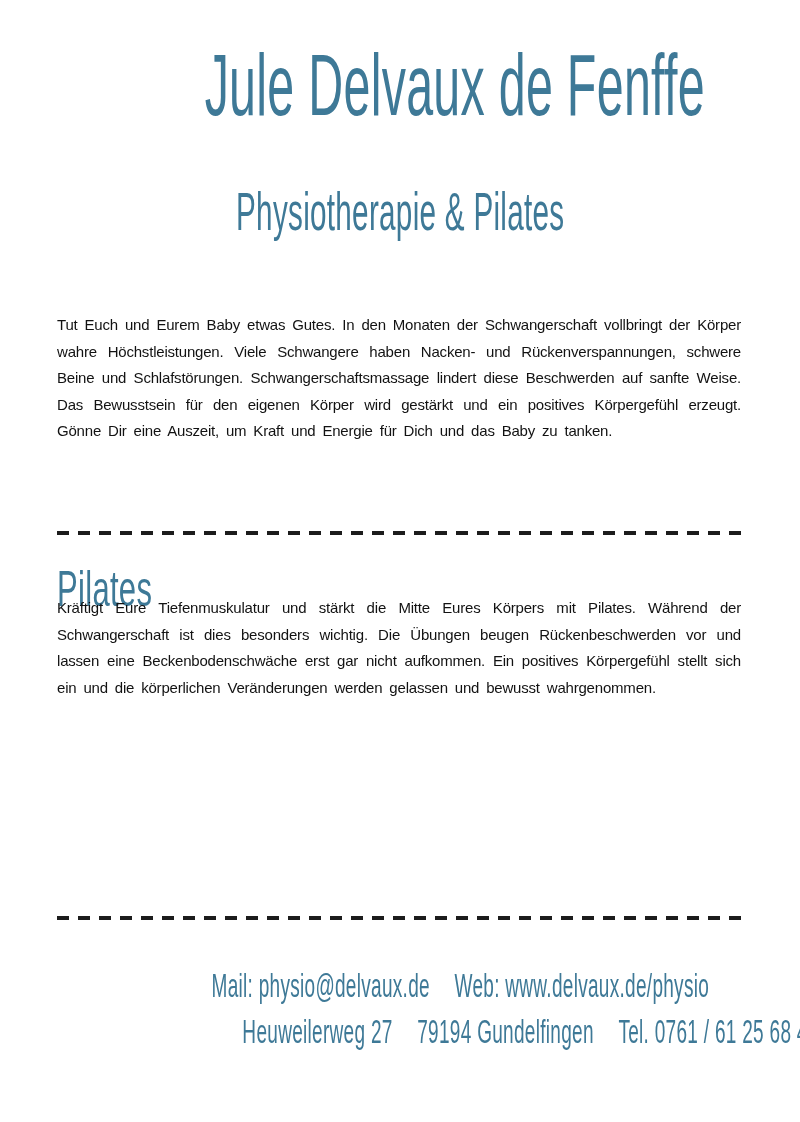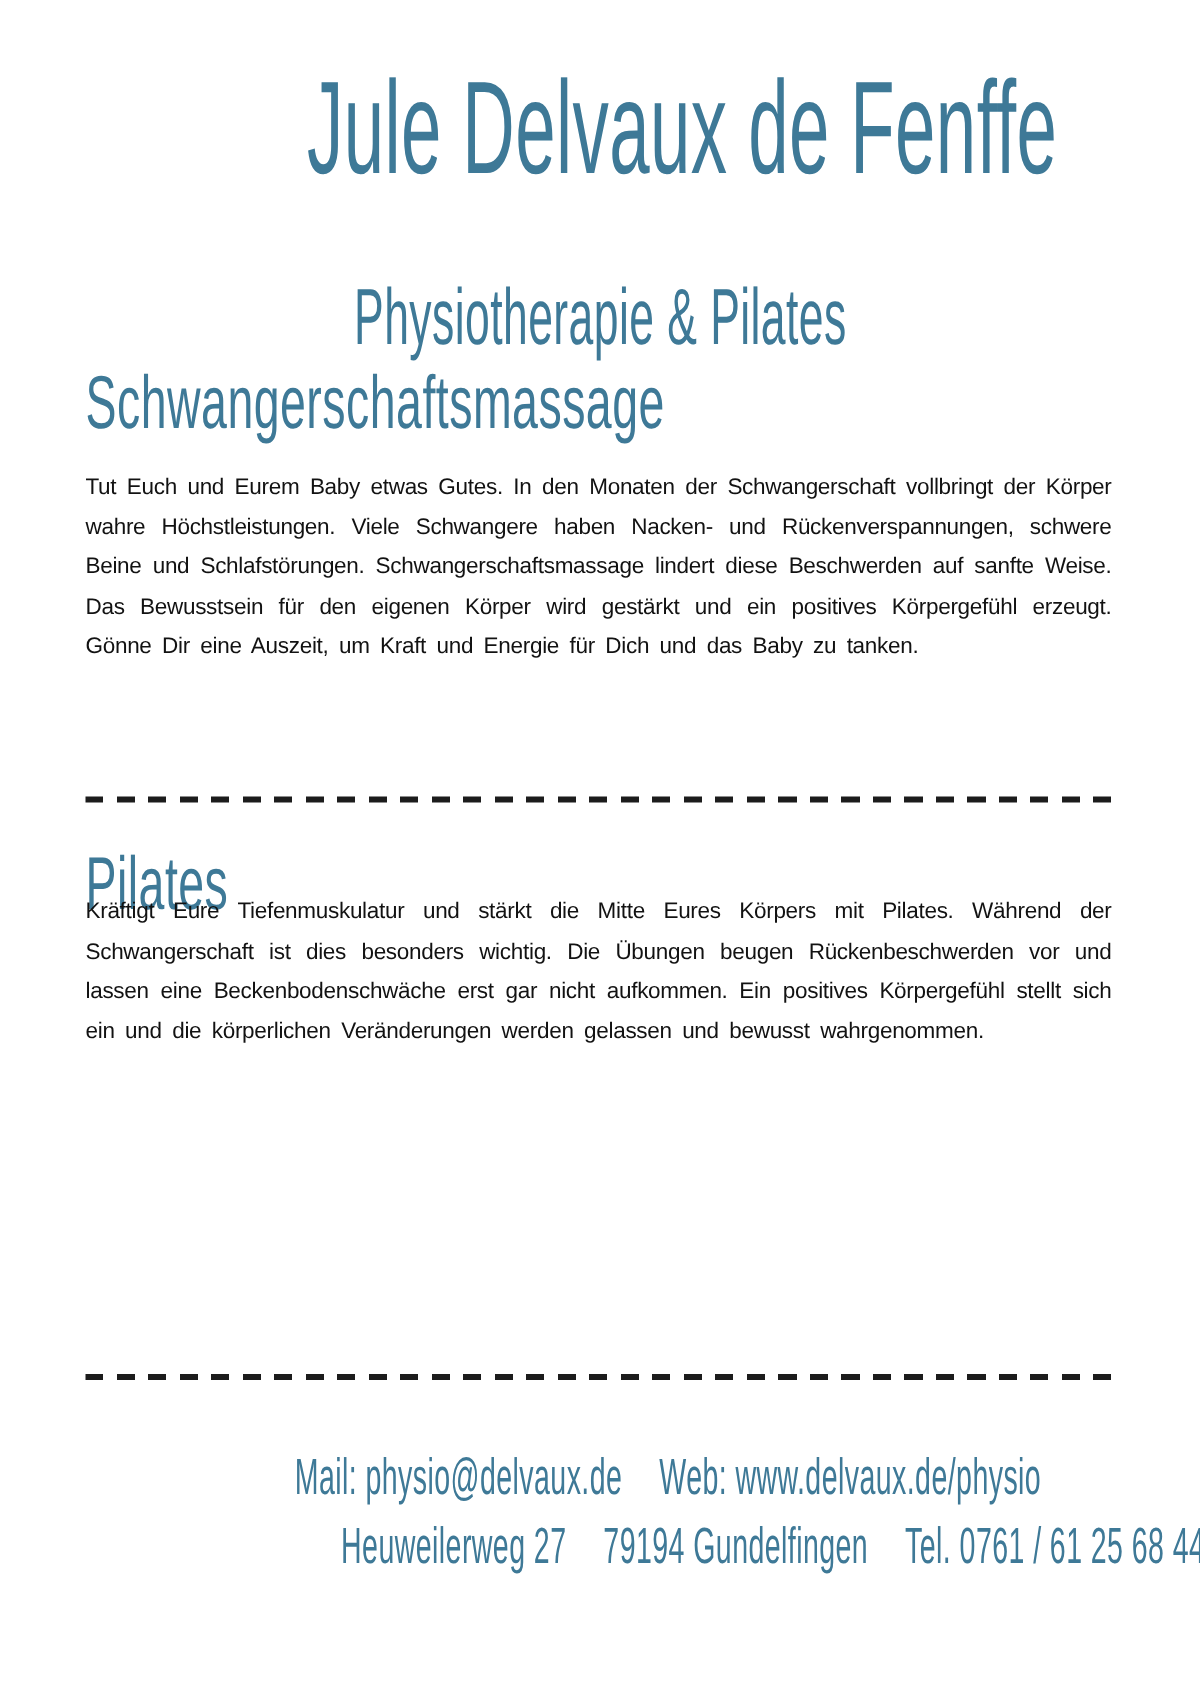--- a/index.html
+++ b/index.html
@@ -69,21 +69,21 @@
     position: absolute;
     left: 57px;
     width: 684px;
     height: 4px;
     background: repeating-linear-gradient(90deg,
       #1c1c1c 0px, #1c1c1c 12px,
       transparent 12px, transparent 21px);
   }
   .footer-row {
     position: absolute;
-    left: 1px;
+    left: 16px;
     width: 749px;
     text-align: right;
     line-height: 1;
     white-space: nowrap;
   }
   .footer-inner {
     display: inline-block;
     color: #3e7997;
     font-size: 34px;
     letter-spacing: 0.5px;
@@ -99,23 +99,20 @@
 
 <div class="page">
 
   <div class="center-row" style="top: 41px;">
     <span class="script brand-title">Jule Delvaux de Fenffe</span>
   </div>
   <div class="center-row" style="top: 137px; margin-top: 48px;">
     <span class="script brand-subtitle">Physiotherapie &amp; Pilates</span>
   </div>
 
-  <div class="section-heading" style="top: 243px;">
-    <span class="script">Schwangerschaftsmassage</span>
-  </div>
   <div class="body-para" style="top: 312px;">
     <p>Tut Euch und Eurem Baby etwas Gutes. In den Monaten der Schwangerschaft vollbringt der Körper wahre Höchstleistungen. Viele Schwangere haben Nacken- und Rückenverspannungen, schwere Beine und Schlafstörungen. Schwangerschaftsmassage lindert diese Beschwerden auf sanfte Weise. Das Bewusstsein für den eigenen Körper wird gestärkt und ein positives Körpergefühl erzeugt. Gönne Dir eine Auszeit, um Kraft und Energie für Dich und das Baby zu tanken.</p>
   </div>
 
   <div class="dashed-divider" style="top: 531px;"></div>
 
   <div class="section-heading" style="top: 564px;">
     <span class="script">Pilates</span>
   </div>
   <div class="body-para" style="top: 595px;">

